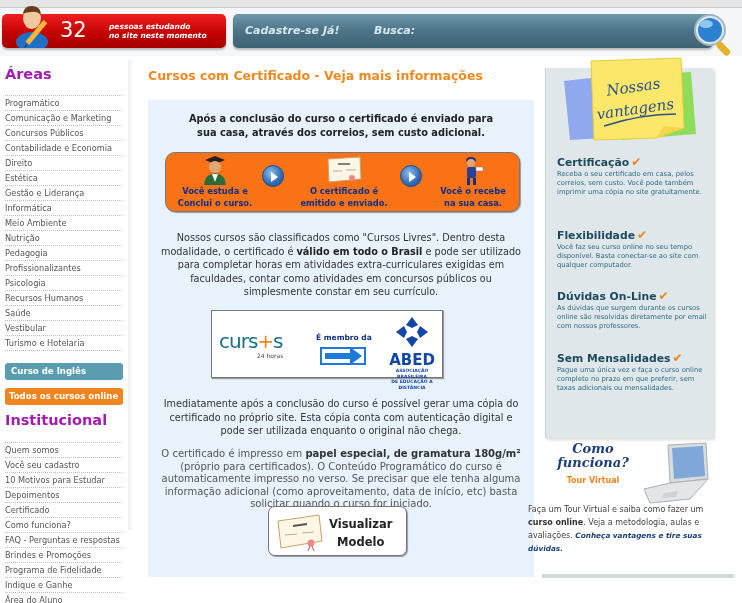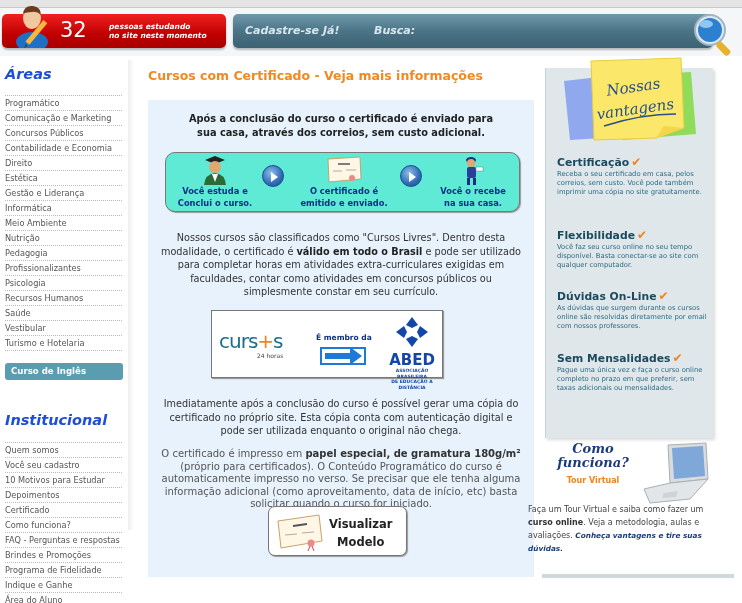--- a/index.html
+++ b/index.html
@@ -20,33 +20,33 @@
     background: linear-gradient(#6e99aa, #4b7486 50%, #3c6273); box-shadow: 0 2px 2px rgba(0,0,0,0.25); }
   .cadastre { position: absolute; left: 12px; top: 10px; font-size: 11px; font-style: italic; font-weight: bold; color: #d8e7ee; }
   .busca-label { position: absolute; left: 141px; top: 10px; font-size: 11px; font-style: italic; font-weight: bold; color: #d8e7ee; }
   .search-input { position: absolute; left: 180px; top: 5px; width: 248px; height: 17px; background: #c9dbe3; border: 1px solid #a8c3cf;
     font-size: 8.5px; color: #444; padding: 0 3px; font-family: "DejaVu Sans", sans-serif; }
   .search-icon { position: absolute; left: 690px; top: 4px; width: 48px; height: 50px; cursor: pointer; }
 
   
   .sidebar { position: absolute; left: 0; top: 60px; width: 125px; height: 543px; }
   .sidebar-shadow { position: absolute; left: 128px; top: 60px; width: 6px; height: 470px; background: linear-gradient(to right, #eeeeee, #ffffff); }
-  .section-title { position: absolute; left: 5px; font-size: 14.5px; font-weight: bold; color: #1d4ed8; font-family: "DejaVu Sans", sans-serif; font-style: italic; }
+  .section-title { position: absolute; left: 5px; font-size: 14.5px; font-weight: bold; color: #a21caf; font-family: "DejaVu Sans", sans-serif; }
   .nav-list { position: absolute; left: 5px; width: 117px; list-style: none; border-top: 1px dotted #bbb; }
   .nav-list li { height: 15px; line-height: 14px; font-size: 8.2px; color: #555; border-bottom: 1px dotted #bbb; white-space: nowrap; overflow: hidden; cursor: pointer; }
   .pill { position: absolute; left: 5px; width: 118px; height: 17px; border-radius: 3px; font-size: 8.6px; font-weight: bold; color: #fff; line-height: 17px; padding-left: 6px; cursor: pointer; }
   .pill-blue { background: #5a9db0; }
   .pill-orange { background: #f08520; padding-left: 4px; }
 
   
   .main-title { position: absolute; left: 148px; top: 68px; font-size: 12.5px; font-weight: bold; color: #ef8a22; }
   .main-box { position: absolute; left: 148px; top: 100px; width: 386px; height: 477px; background: #e8f2fc; }
   .intro { position: absolute; left: 0; top: 12px; width: 386px; text-align: center; font-size: 9.8px; font-weight: bold; color: #222; line-height: 14px; }
 
-  .steps-box { position: absolute; left: 17px; top: 52px; width: 355px; height: 60px; background: #5eead4; border: 1px solid #777; border-radius: 10px; box-shadow: 1px 1px 1px #999; }
+  .steps-box { position: absolute; left: 17px; top: 52px; width: 355px; height: 60px; background: #f97316; border: 1px solid #777; border-radius: 10px; box-shadow: 1px 1px 1px #999; }
   .step { position: absolute; top: 2px; text-align: center; font-size: 8.3px; font-weight: bold; color: #0e2f87; line-height: 12px; }
   .step-icon { display: block; margin: 0 auto; }
   .arrow-btn { position: absolute; top: 12px; width: 22px; height: 22px; border-radius: 50%;
     background: radial-gradient(circle at 40% 35%, #8ec0ea, #2f6bb5 60%, #1d4d92); border: 1px solid #1d4d92; }
   .arrow-btn::after { content: ""; position: absolute; left: 8px; top: 6px; border-left: 7px solid #fff; border-top: 5px solid transparent; border-bottom: 5px solid transparent; }
 
   .para1 { position: absolute; left: 2px; top: 131px; width: 382px; text-align: center; font-size: 9.7px; color: #333; line-height: 13.5px; }
   .para1 b { color: #222; }
 
   .member-box { position: absolute; left: 63px; top: 210px; width: 232px; height: 68px; background: #fff; border: 1px solid #777; border-radius: 0; box-shadow: 1px 1px 1px #999; }
@@ -133,20 +133,21 @@
     <li>Nutrição</li>
     <li>Pedagogia</li>
     <li>Profissionalizantes</li>
     <li>Psicologia</li>
     <li>Recursos Humanos</li>
     <li>Saúde</li>
     <li>Vestibular</li>
     <li>Turismo e Hotelaria</li>
   </ul>
   <div class="pill pill-blue" style="top:303px;">Curso de Inglês</div>
+  <div class="pill pill-orange" style="top:328px;">Todos os cursos online</div>
   <div class="section-title" style="top:352px;">Institucional</div>
   <ul class="nav-list" style="top:382px;">
     <li>Quem somos</li>
     <li>Você seu cadastro</li>
     <li>10 Motivos para Estudar</li>
     <li>Depoimentos</li>
     <li>Certificado</li>
     <li>Como funciona?</li>
     <li>FAQ - Perguntas e respostas</li>
     <li>Brindes e Promoções</li>

